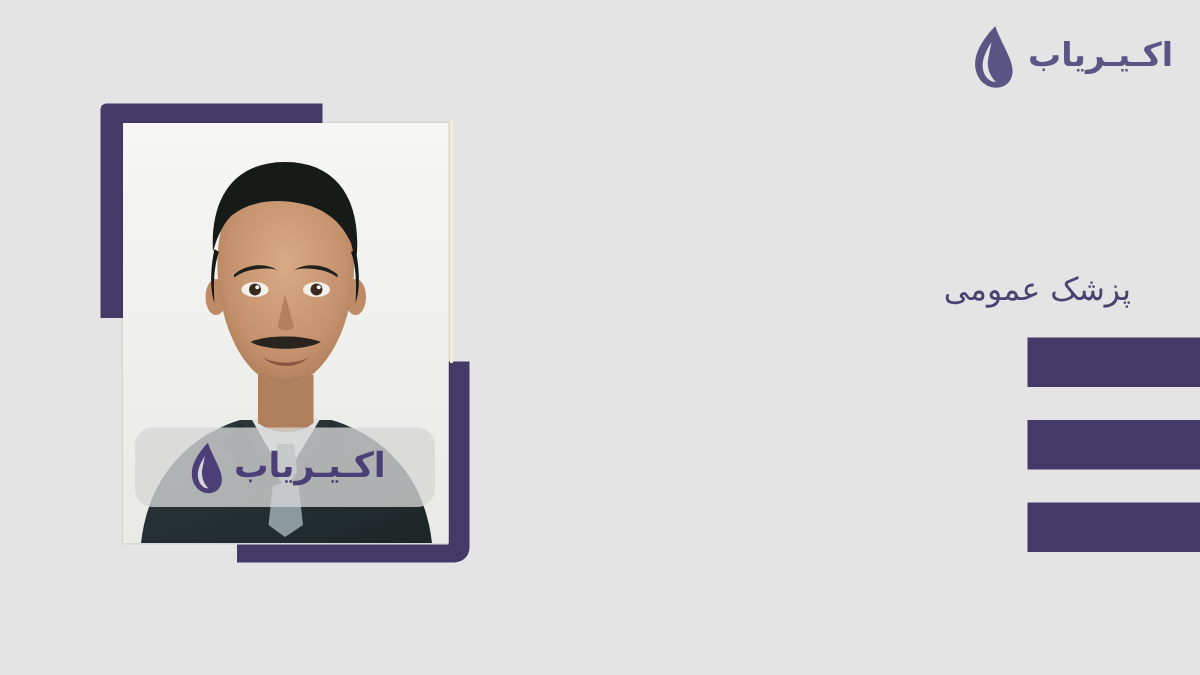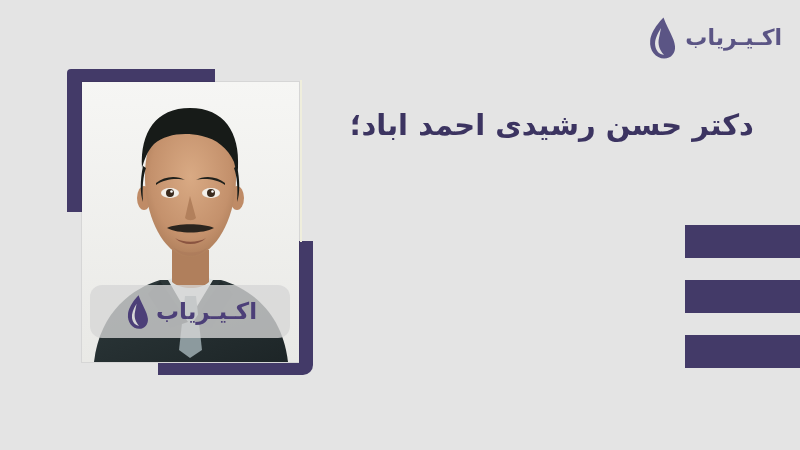--- a/index.html
+++ b/index.html
@@ -207,21 +207,21 @@
         <path d="M17.0 12.0 C 13.0 18.5, 10.5 24.0, 11.2 29.5 C 11.9 35.0, 15.5 38.6, 20.0 38.8 C 15.4 34.0, 13.6 28.2, 15.0 22.0 C 15.6 19.2, 16.3 15.6, 17.0 12.0 Z" fill="#e4e4e4"></path>
       </svg>
     </span>
     <span class="brand-name">اکـیـریاب</span>
   </div>
 
   <div class="bar bar-1"></div>
   <div class="bar bar-2"></div>
   <div class="bar bar-3"></div>
 
-  <div class="headline">دکتر حسن رشیدی احمد اباد؛</div>
+  <div class="subhead">پزشک عمومی</div>
   <div class="locline">ابوذر-صفاییه</div>
 
   <div class="photo-wrap">
     <div class="frame-tl"></div>
     <div class="frame-tl-cut"></div>
     <div class="frame-br"></div>
     <div class="frame-br-cut"></div>
     <div class="accent-line"></div>
 
     <div class="photo">

